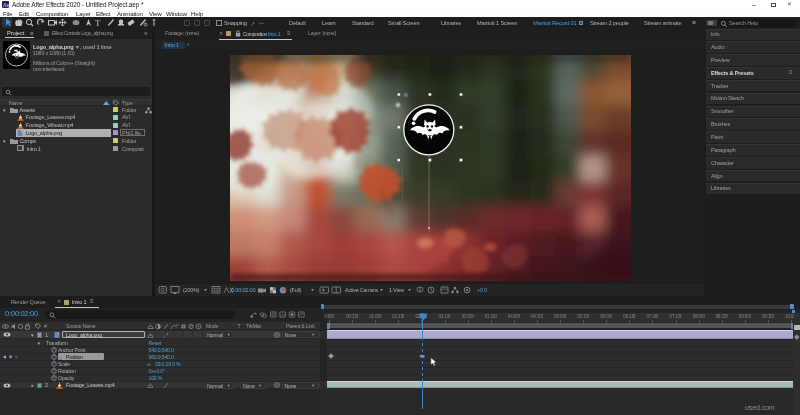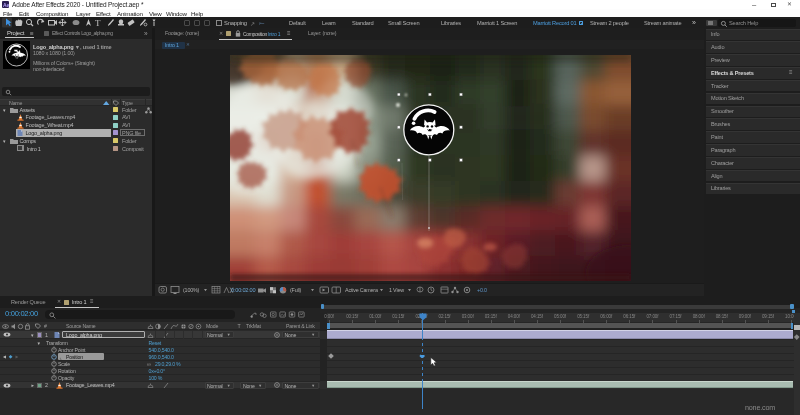--- a/index.html
+++ b/index.html
@@ -793,13 +793,13 @@
 <div class="ab" style="left:421.4px;top:340px;width:2.2px;height:2.6px;background:#2d2d2d"></div>
 <div class="ab" style="left:421.4px;top:346px;width:2.2px;height:2.6px;background:#2d2d2d"></div>
 <div class="ab" style="left:421.4px;top:352px;width:2.2px;height:2.6px;background:#2d2d2d"></div>
 <div class="ab" style="left:421.4px;top:358px;width:2.2px;height:2.6px;background:#2d2d2d"></div>
 <div class="ab" style="left:421.4px;top:364px;width:2.2px;height:2.6px;background:#2d2d2d"></div>
 <div class="ab" style="left:421.4px;top:370px;width:2.2px;height:2.6px;background:#2d2d2d"></div>
 <div class="ab" style="left:421.4px;top:376px;width:2.2px;height:2.6px;background:#2d2d2d"></div>
 <svg class="ab" style="left:429.8px;top:356.8px" width="8" height="10" viewBox="0 0 8 10">
       <path d="M0.8,0.4 L0.8,8 L2.7,6.4 L3.9,9.1 L5.4,8.4 L4.2,5.8 L6.7,5.6 Z" fill="#fff" stroke="#222" stroke-width="0.6"></path>
     </svg>
-<div class="ab" style="left:745px;top:402.8px;font-size:7.2px;color:#8a8a8a;font-weight:400;letter-spacing:-0.2px;white-space:nowrap;">none.com</div>
+<div class="ab" style="left:745px;top:402.8px;font-size:7.2px;color:#8a8a8a;font-weight:400;letter-spacing:-0.2px;white-space:nowrap;">used.com</div>
 </div>
 </body></html>

